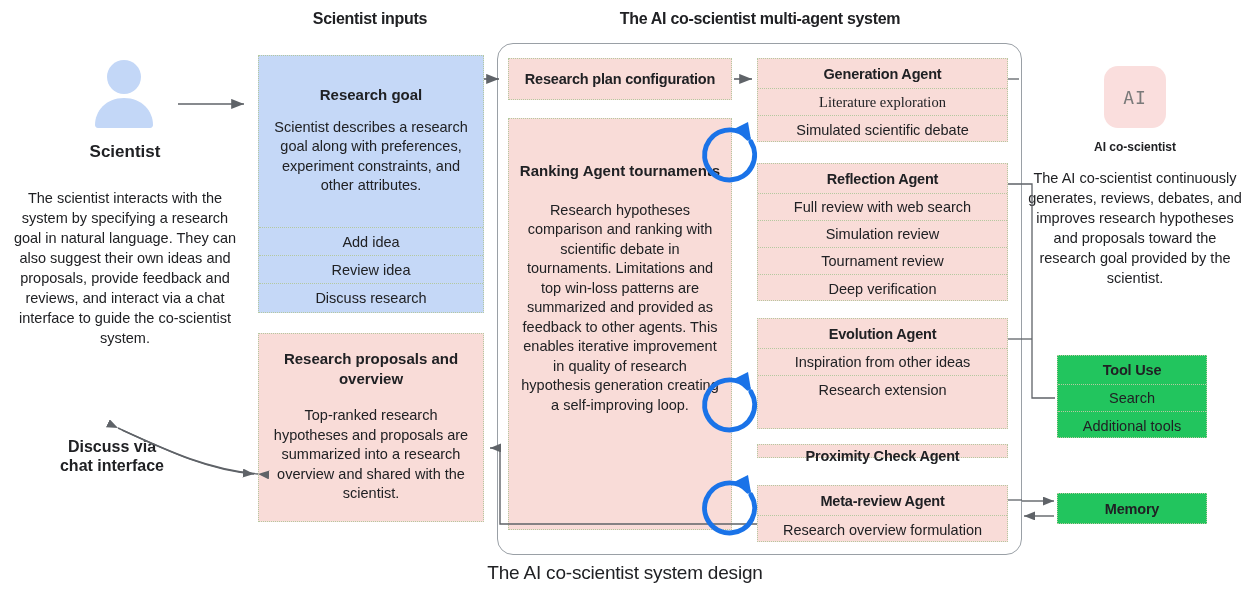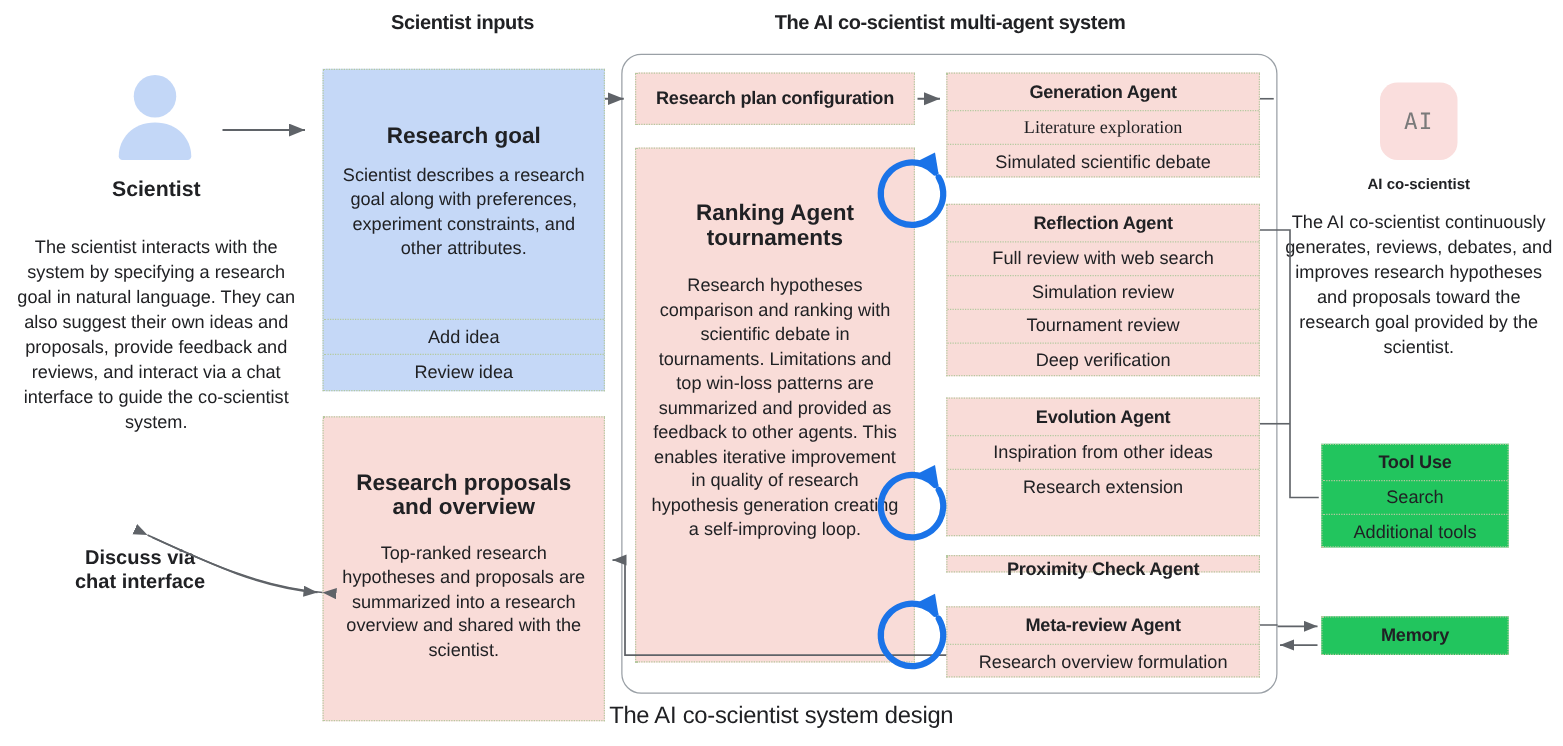--- a/index.html
+++ b/index.html
@@ -51,21 +51,21 @@
     text-align:center;
     padding:3px 6px;
   }
   .cell:last-child { border-bottom:none; }
   .cell.title   { font-weight:bold; font-size:14.5px; letter-spacing:-0.2px; }
   .cell.sub     { font-size:14.5px; }
   .cell.wide-body{
     flex-direction:column; font-size:14.5px; line-height:19.5px;
     padding:14px 10px 16px;
   }
-  .cell.wide-body .t { font-weight:bold; margin-bottom:13px; font-size:18px; }
+  .cell.wide-body .t { font-weight:bold; margin-bottom:13px; font-size:15px; }
 
   
   #system-container{
     position:absolute; left:497px; top:43px; width:525px; height:512px;
     border:1.6px solid #9aa0a6; border-radius:16px; background:transparent;
   }
 
   
   #wires { position:absolute; inset:0; pointer-events:none; }
 
@@ -111,23 +111,24 @@
     <span>chat interface</span>
   </div>
 
   <div class="box blue" style="left:258px;top:55px;width:226px;height:258px;">
     <div class="cell wide-body" style="flex:1 1 auto;">
       <div class="t">Research goal</div>
       <div>Scientist describes a research goal along with preferences, experiment constraints, and other attributes.</div>
     </div>
     <div class="cell sub" style="height:28px;flex:0 0 28px;">Add idea</div>
     <div class="cell sub" style="height:28px;flex:0 0 28px;">Review idea</div>
-  </div>
-
-  <div class="box pink" style="left:258px;top:333px;width:226px;height:244px;">
+    <div class="cell sub" style="height:28px;flex:0 0 28px;">Discuss research</div>
+  </div>
+
+  <div class="box pink" style="left:258px;top:333px;width:226px;height:189px;">
     <div class="cell wide-body" style="flex:1 1 auto;justify-content:center;">
       <div class="t" style="margin-bottom:18px;">Research proposals and overview</div>
       <div>Top-ranked research hypotheses and proposals are summarized into a research overview and shared with the scientist.</div>
     </div>
   </div>
 
   <div id="system-container"></div>
 
   <div class="box pink" style="left:508px;top:58px;width:224px;height:42px;">
     <div class="cell title" style="flex:1 1 auto;">Research plan configuration</div>

